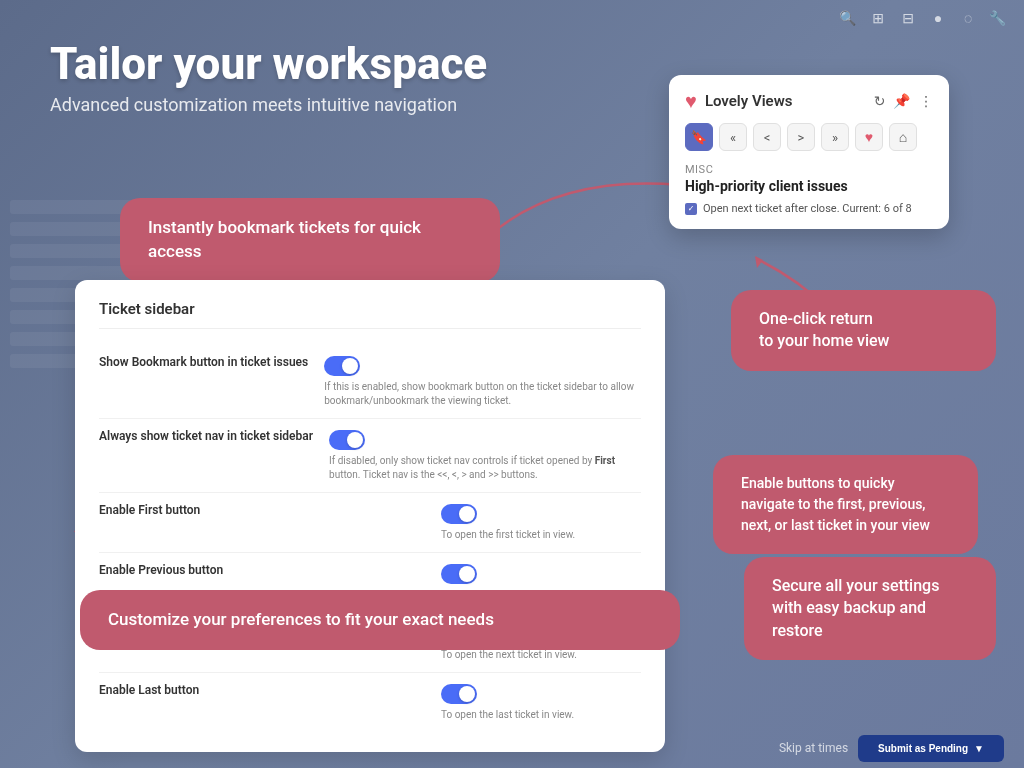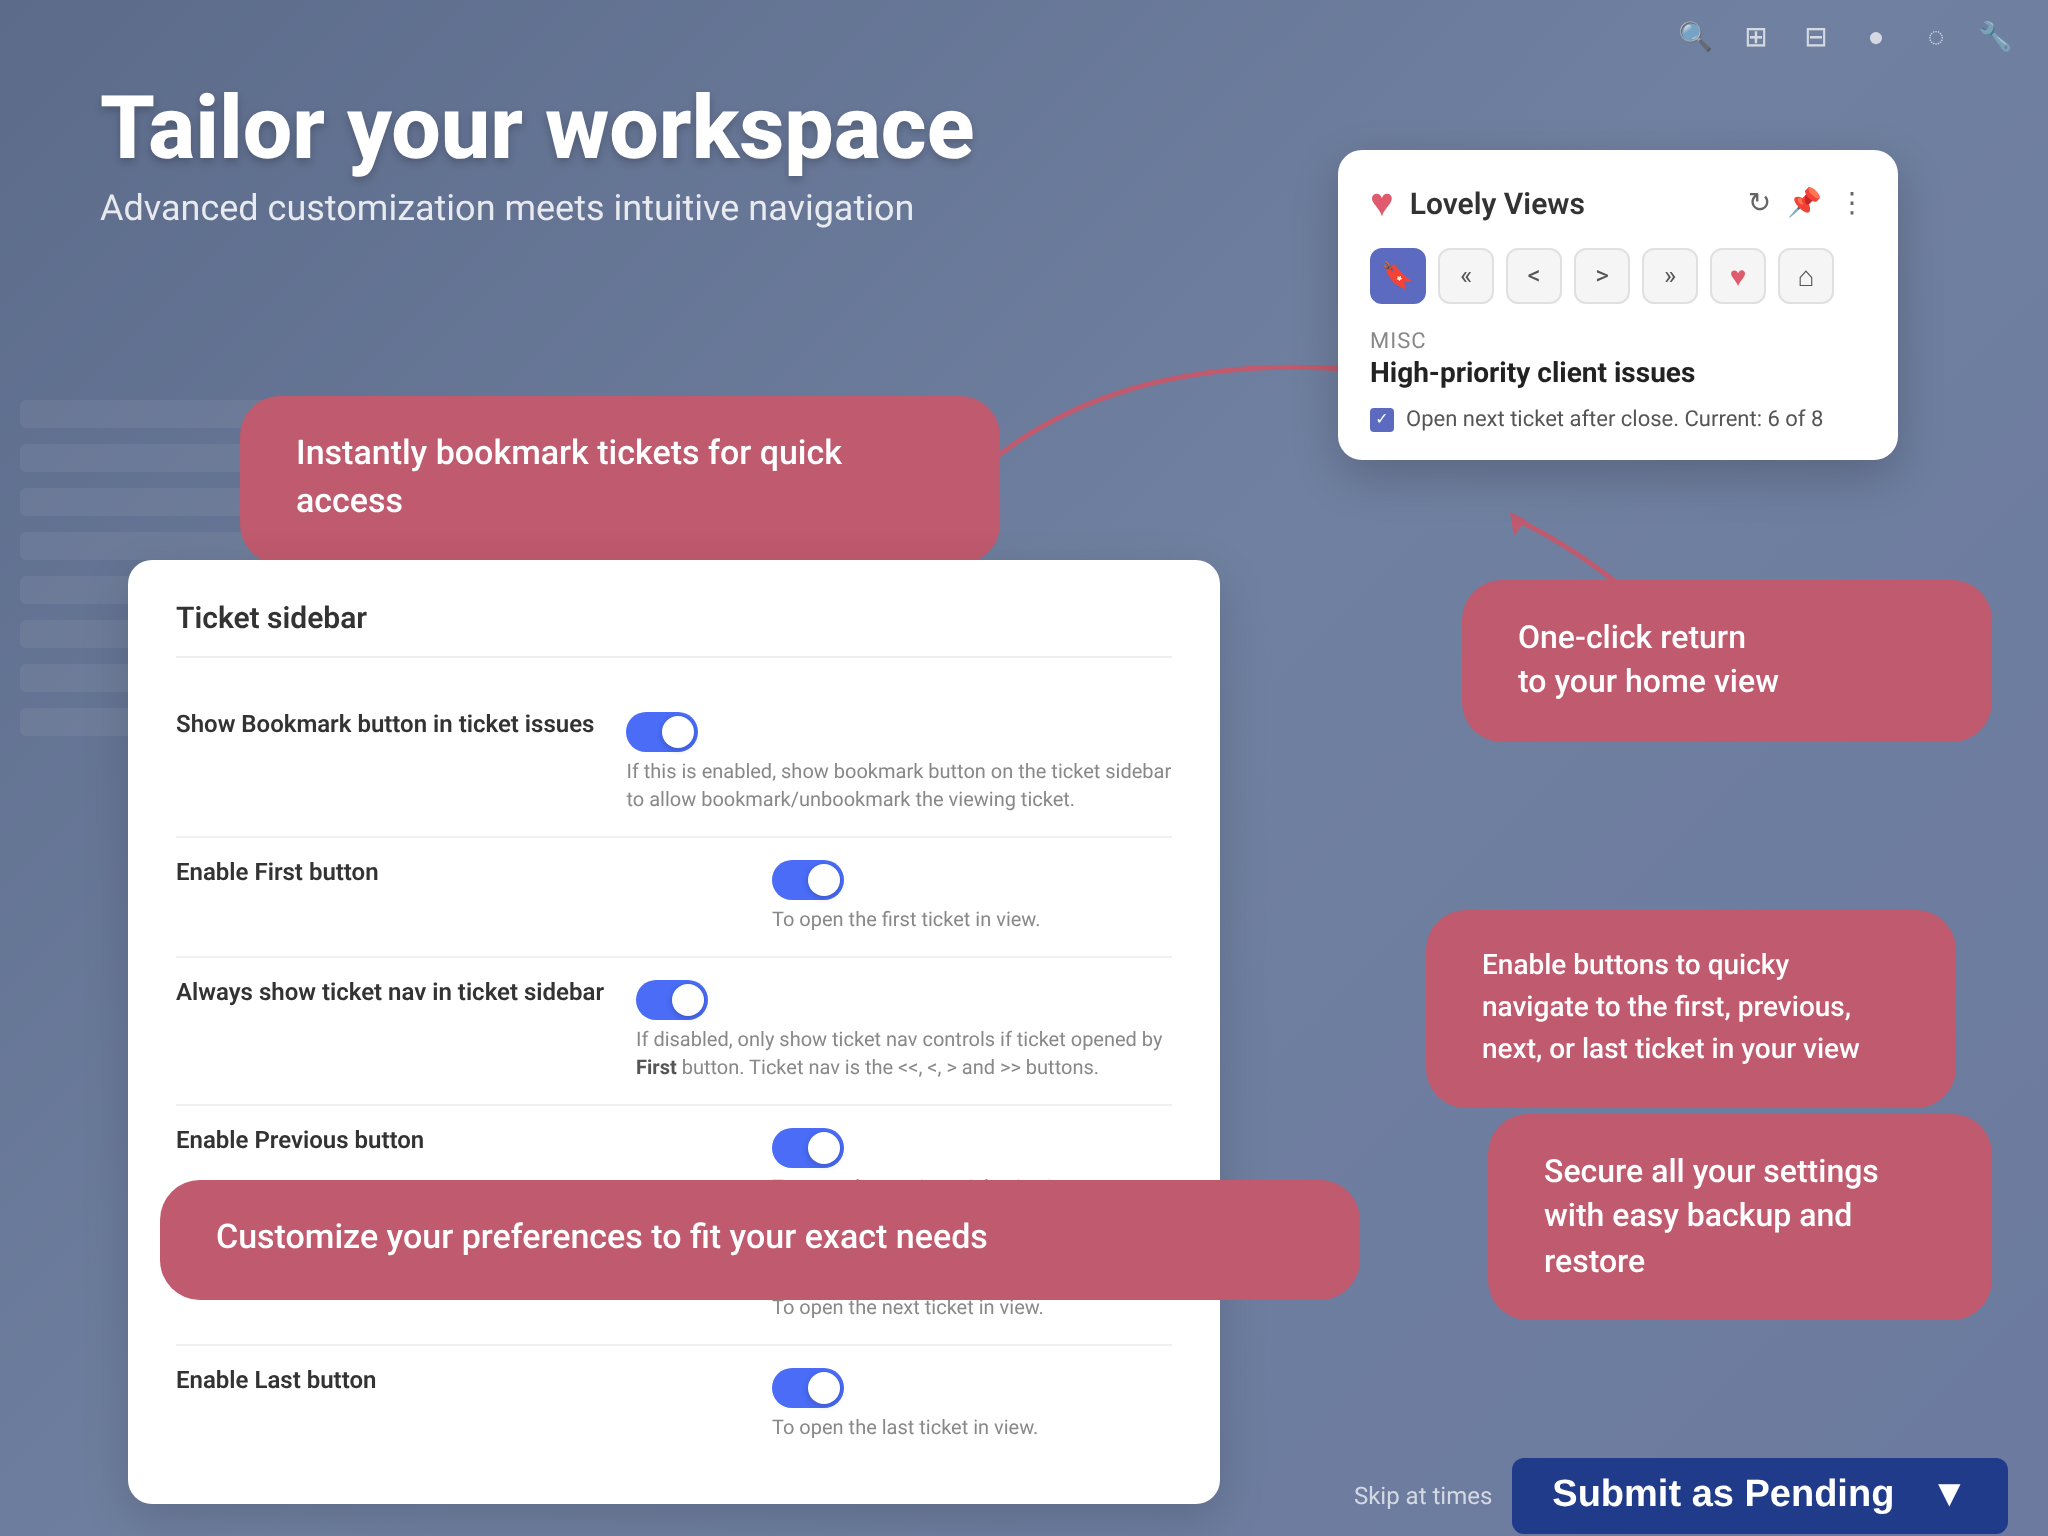--- a/index.html
+++ b/index.html
@@ -291,25 +291,25 @@
       gap: 10px;
       padding: 0 20px;
       z-index: 10;
     }
     .submit-btn {
       background: #1f3b8a;
       color: white;
       border: none;
       border-radius: 6px;
       padding: 8px 20px;
-      font-size: 19px;
+      font-size: 10px;
       font-weight: 600;
       display: flex;
       align-items: center;
-      gap: 18px;
+      gap: 6px;
     }
     .skip-link {
       color: rgba(255,255,255,0.7);
       font-size: 12px;
     }
 
     
     .curved-arrow {
       position: absolute;
       pointer-events: none;
@@ -388,45 +388,45 @@
   <div class="callout-bubble">
     <span>Instantly bookmark tickets for quick access</span>
   </div>
 </div>
 
 <svg class="curved-arrow" style="position:absolute; top:155px; left:480px; width:220px; height:100px; z-index:15;" viewBox="0 0 220 100" fill="none">
   <path d="M 10 80 Q 80 20 200 30" stroke="#c05a6e" stroke-width="2.5" fill="none" stroke-dasharray="none"></path>
   <polygon points="200,24 208,34 196,36" fill="#c05a6e"></polygon>
 </svg>
 
-<div style="position:absolute; top:280px; left:64px; width:546px; z-index:20;">
+<div style="position:absolute; top:280px; left:75px; width:590px; z-index:20;">
   <div class="sidebar-card">
     <div class="sidebar-card-title">Ticket sidebar</div>
 
     <div class="setting-row">
       <div class="setting-label">Show Bookmark button in ticket issues</div>
       <div class="setting-right">
         <div class="toggle"></div>
         <div class="setting-desc">If this is enabled, show bookmark button on the ticket sidebar to allow bookmark/unbookmark the viewing ticket.</div>
       </div>
     </div>
 
     <div class="setting-row">
+      <div class="setting-label">Always show ticket nav in ticket sidebar</div>
+      <div class="setting-right">
+        <div class="toggle"></div>
+        <div class="setting-desc">If disabled, only show ticket nav controls if ticket opened by <strong>First</strong> button. Ticket nav is the &lt;&lt;, &lt;, &gt; and &gt;&gt; buttons.</div>
+      </div>
+    </div>
+
+    <div class="setting-row">
       <div class="setting-label">Enable First button</div>
       <div class="setting-right">
         <div class="toggle"></div>
         <div class="setting-desc">To open the first ticket in view.</div>
-      </div>
-    </div>
-
-    <div class="setting-row">
-      <div class="setting-label">Always show ticket nav in ticket sidebar</div>
-      <div class="setting-right">
-        <div class="toggle"></div>
-        <div class="setting-desc">If disabled, only show ticket nav controls if ticket opened by <strong>First</strong> button. Ticket nav is the &lt;&lt;, &lt;, &gt; and &gt;&gt; buttons.</div>
       </div>
     </div>
 
     <div class="setting-row">
       <div class="setting-label">Enable Previous button</div>
       <div class="setting-right">
         <div class="toggle"></div>
         <div class="setting-desc">To open the previous ticket in view.</div>
       </div>
     </div>

